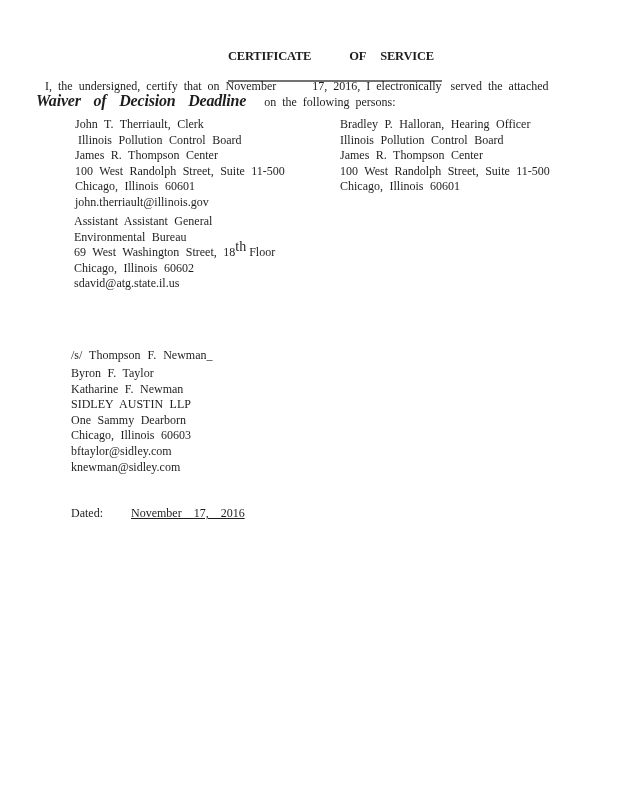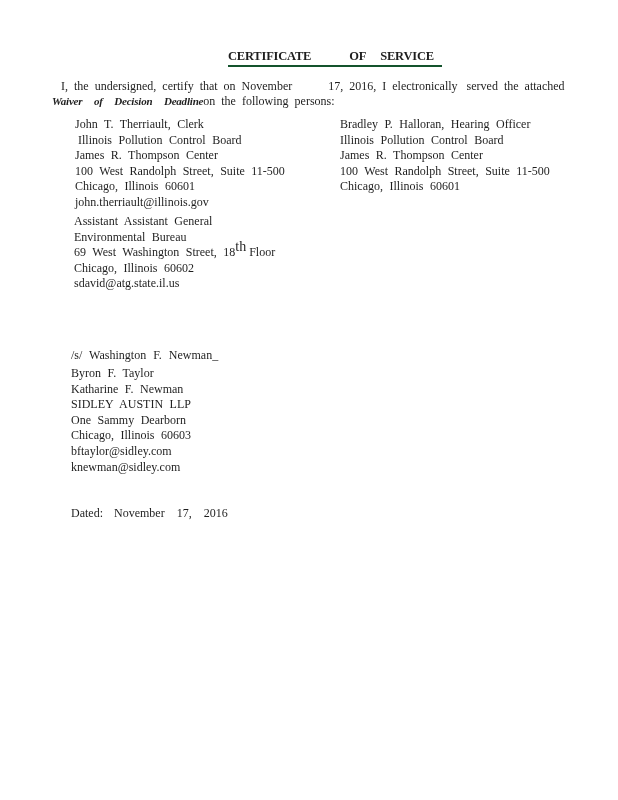--- a/index.html
+++ b/index.html
@@ -13,51 +13,51 @@
     overflow: hidden;
   }
   
   .title {
     position: absolute;
     top: 49px;
     left: 228px;
     font-size: 12.5px;
     font-weight: bold;
     letter-spacing: -0.2px;
-    border-bottom: 2px solid #14532d;
-    padding: 0 8px 1px 0;
+    border-bottom: 2px solid #737373;
+    padding: 0 8px 16px 0;
     white-space: nowrap;
   }
   .title .t2 { margin-left: 38px; }
   .title .t3 { margin-left: 14px; }
 
   
   .intro {
     position: absolute;
     top: 79px;
-    left: 52px;
+    left: 36px;
     width: 490px;
     font-size: 12px;
     line-height: 14px;
     white-space: nowrap;
   }
   .intro span { word-spacing: 3px; }
   .iline1 { padding-left: 9px; }
   .iline1 .g1 { margin-left: 6px; }
   .iline1 .g2 { margin-left: 36px; }
   .iline1 .g3 { margin-left: 9px; }
   .iline2 { margin-top: 1px; }
   .doc-title {
     font-weight: bold;
     font-style: italic;
-    font-size: 11px;
+    font-size: 16px;
     word-spacing: 9px !important;
     letter-spacing: -0.2px;
   }
-  .iline2 .g4 { }
+  .iline2 .g4 { margin-left: 18px; }
 
   
   .line {
     font-size: 12px;
     line-height: 15.6px;
     word-spacing: 3.5px;
     white-space: nowrap;
   }
   .indent1 { padding-left: 3px; }
   .block { position: absolute; }
@@ -79,21 +79,21 @@
   }
   .block-signer { top: 366px; left: 71px; }
   .dated {
     position: absolute;
     top: 506px;
     left: 71px;
     font-size: 12px;
     line-height: 15.6px;
     white-space: nowrap;
   }
-  .dated .d-date { margin-left: 11px; word-spacing: 9px; }
+  .dated .d-date { margin-left: 28px; word-spacing: 9px; text-decoration: underline; }
 </style>
 </head>
 <body>
 
 <div class="page">
 
   <div class="title">
     <span>CERTIFICATE</span><span class="t2">OF</span><span class="t3">SERVICE</span>
   </div>
 
@@ -126,21 +126,21 @@
   <div class="block block-ag">
     <div class="line">Assistant Assistant General</div>
     <div class="line">Environmental Bureau</div>
     <div class="line">
       <span>69 West Washington Street, 18</span><sup class="sup">th</sup><span class="after-sup">Floor</span>
     </div>
     <div class="line">Chicago, Illinois 60602</div>
     <div class="line">sdavid@atg.state.il.us</div>
   </div>
 
-  <div class="signature">/s/ Washington F. Newman_</div>
+  <div class="signature">/s/ Thompson F. Newman_</div>
 
   <div class="block block-signer">
     <div class="line">Byron F. Taylor</div>
     <div class="line">Katharine F. Newman</div>
     <div class="line">SIDLEY AUSTIN LLP</div>
     <div class="line">One Sammy Dearborn</div>
     <div class="line">Chicago, Illinois 60603</div>
     <div class="line">bftaylor@sidley.com</div>
     <div class="line">knewman@sidley.com</div>
   </div>

